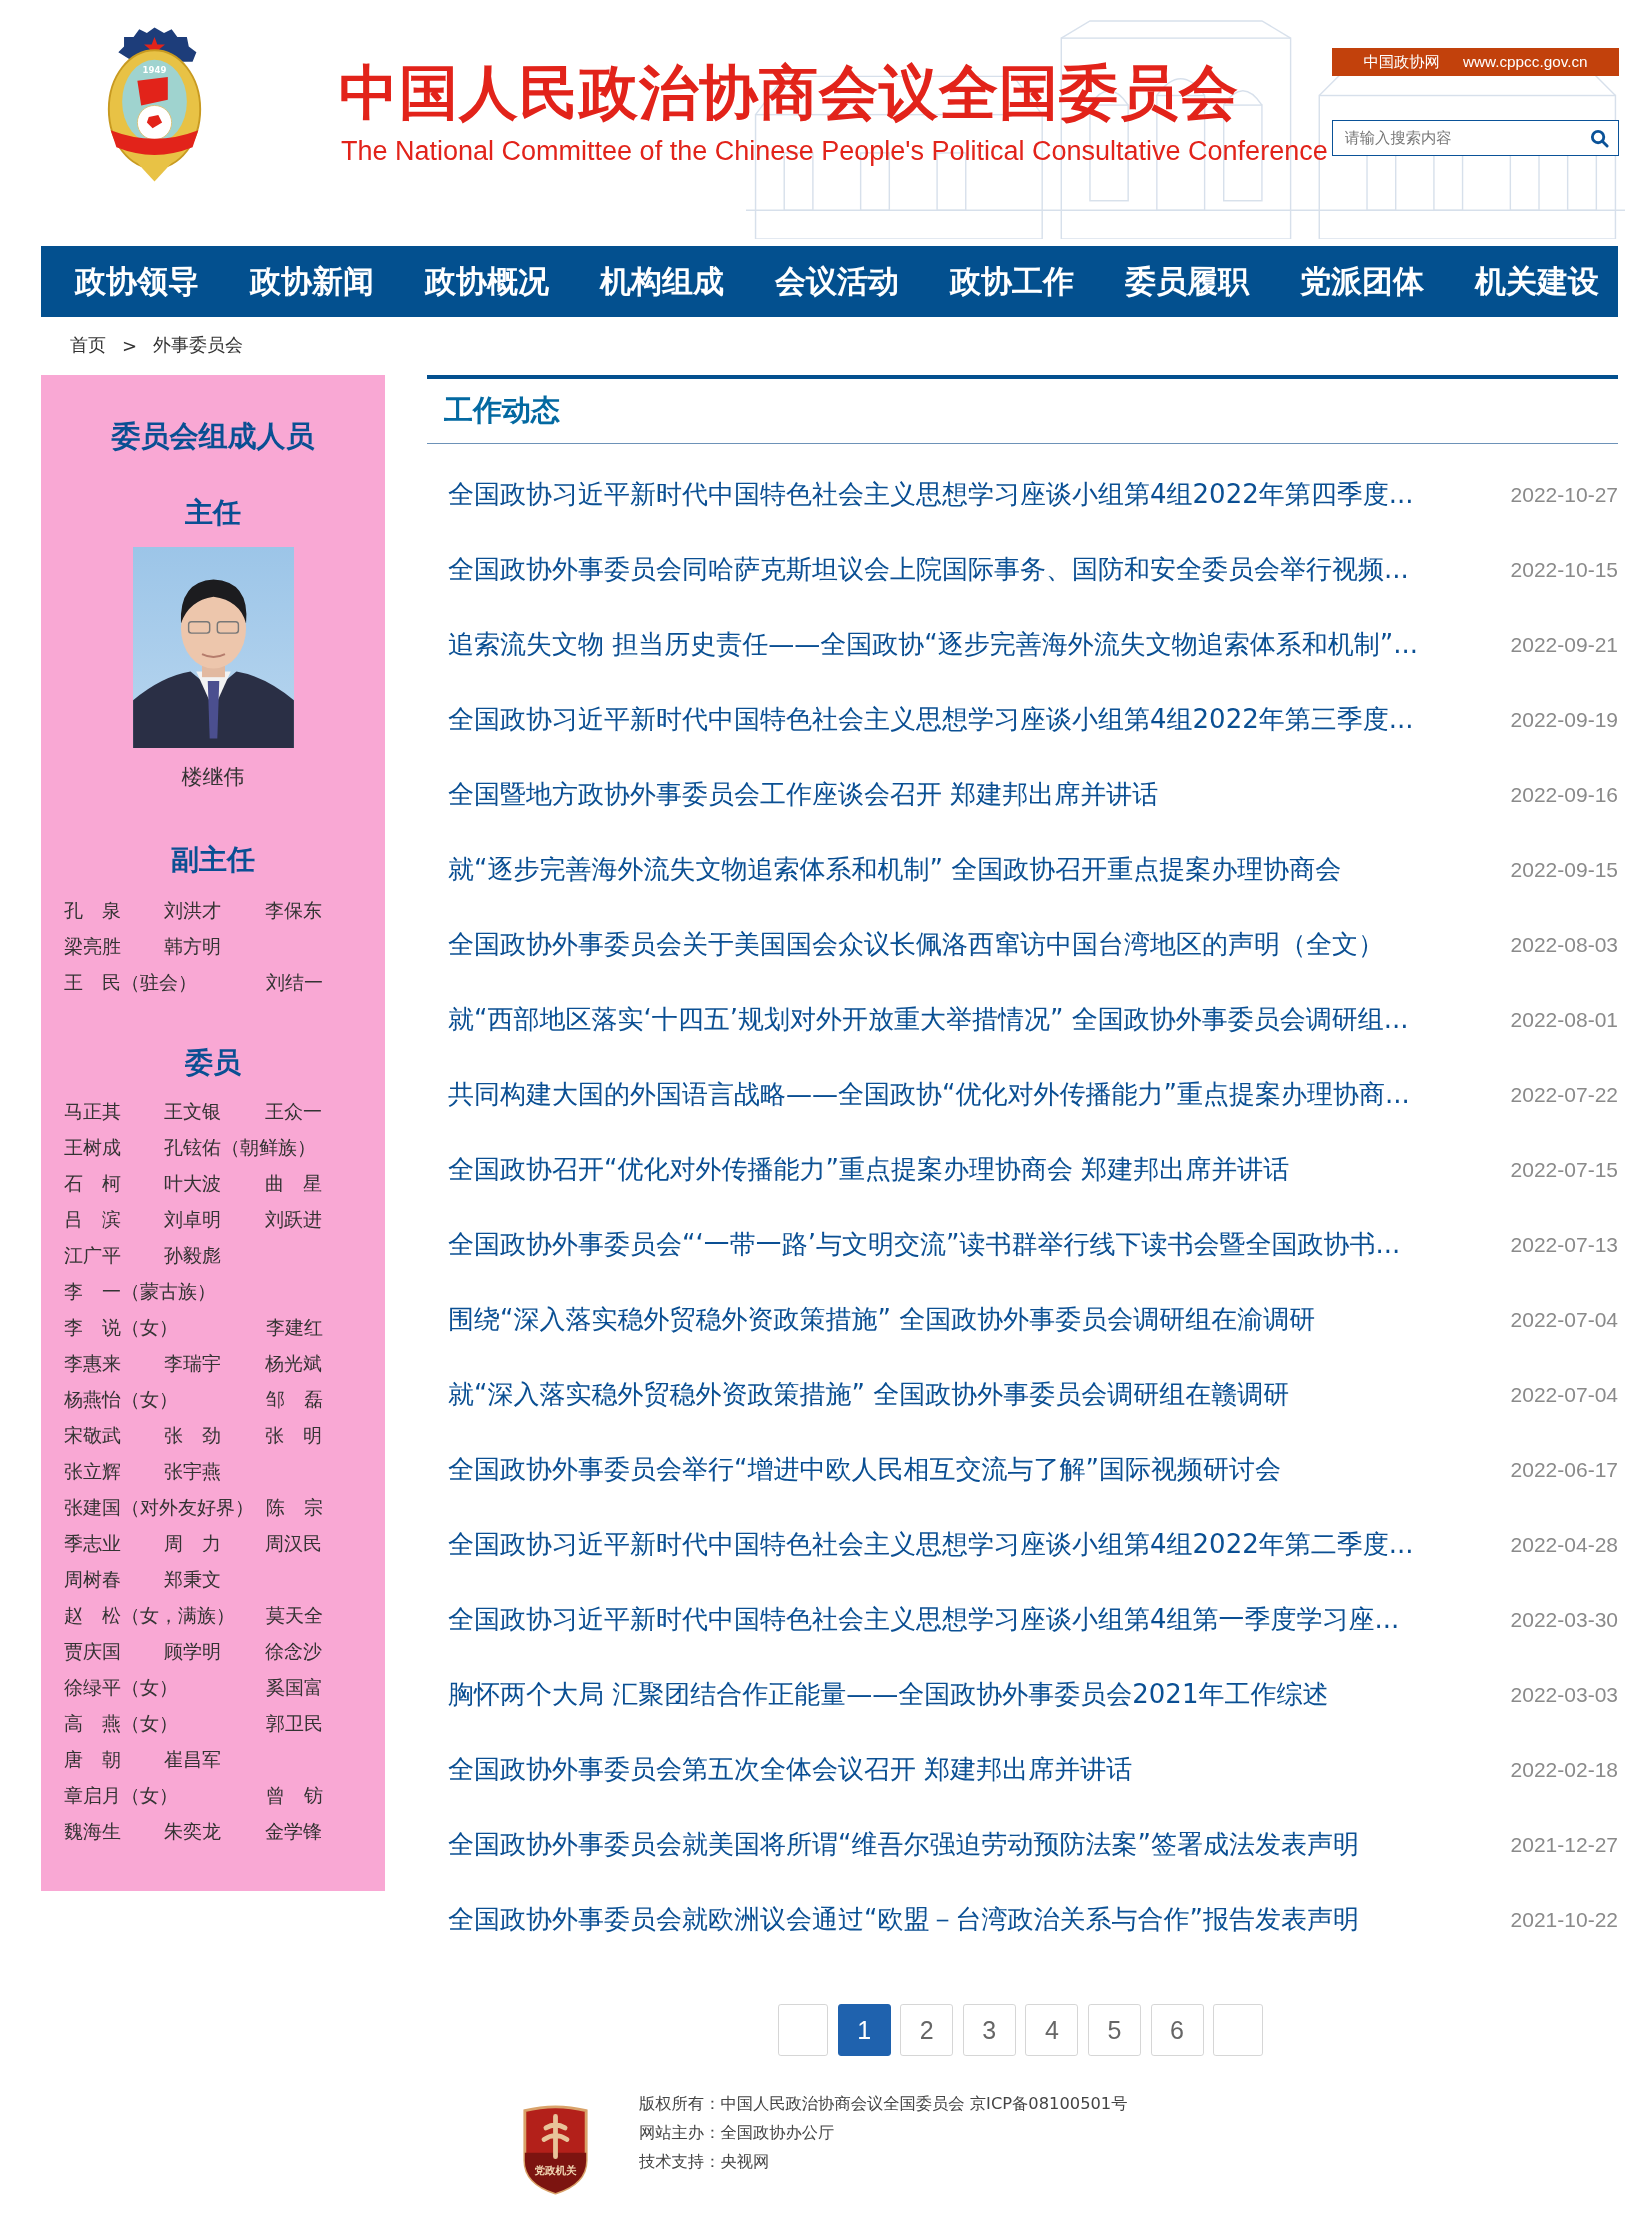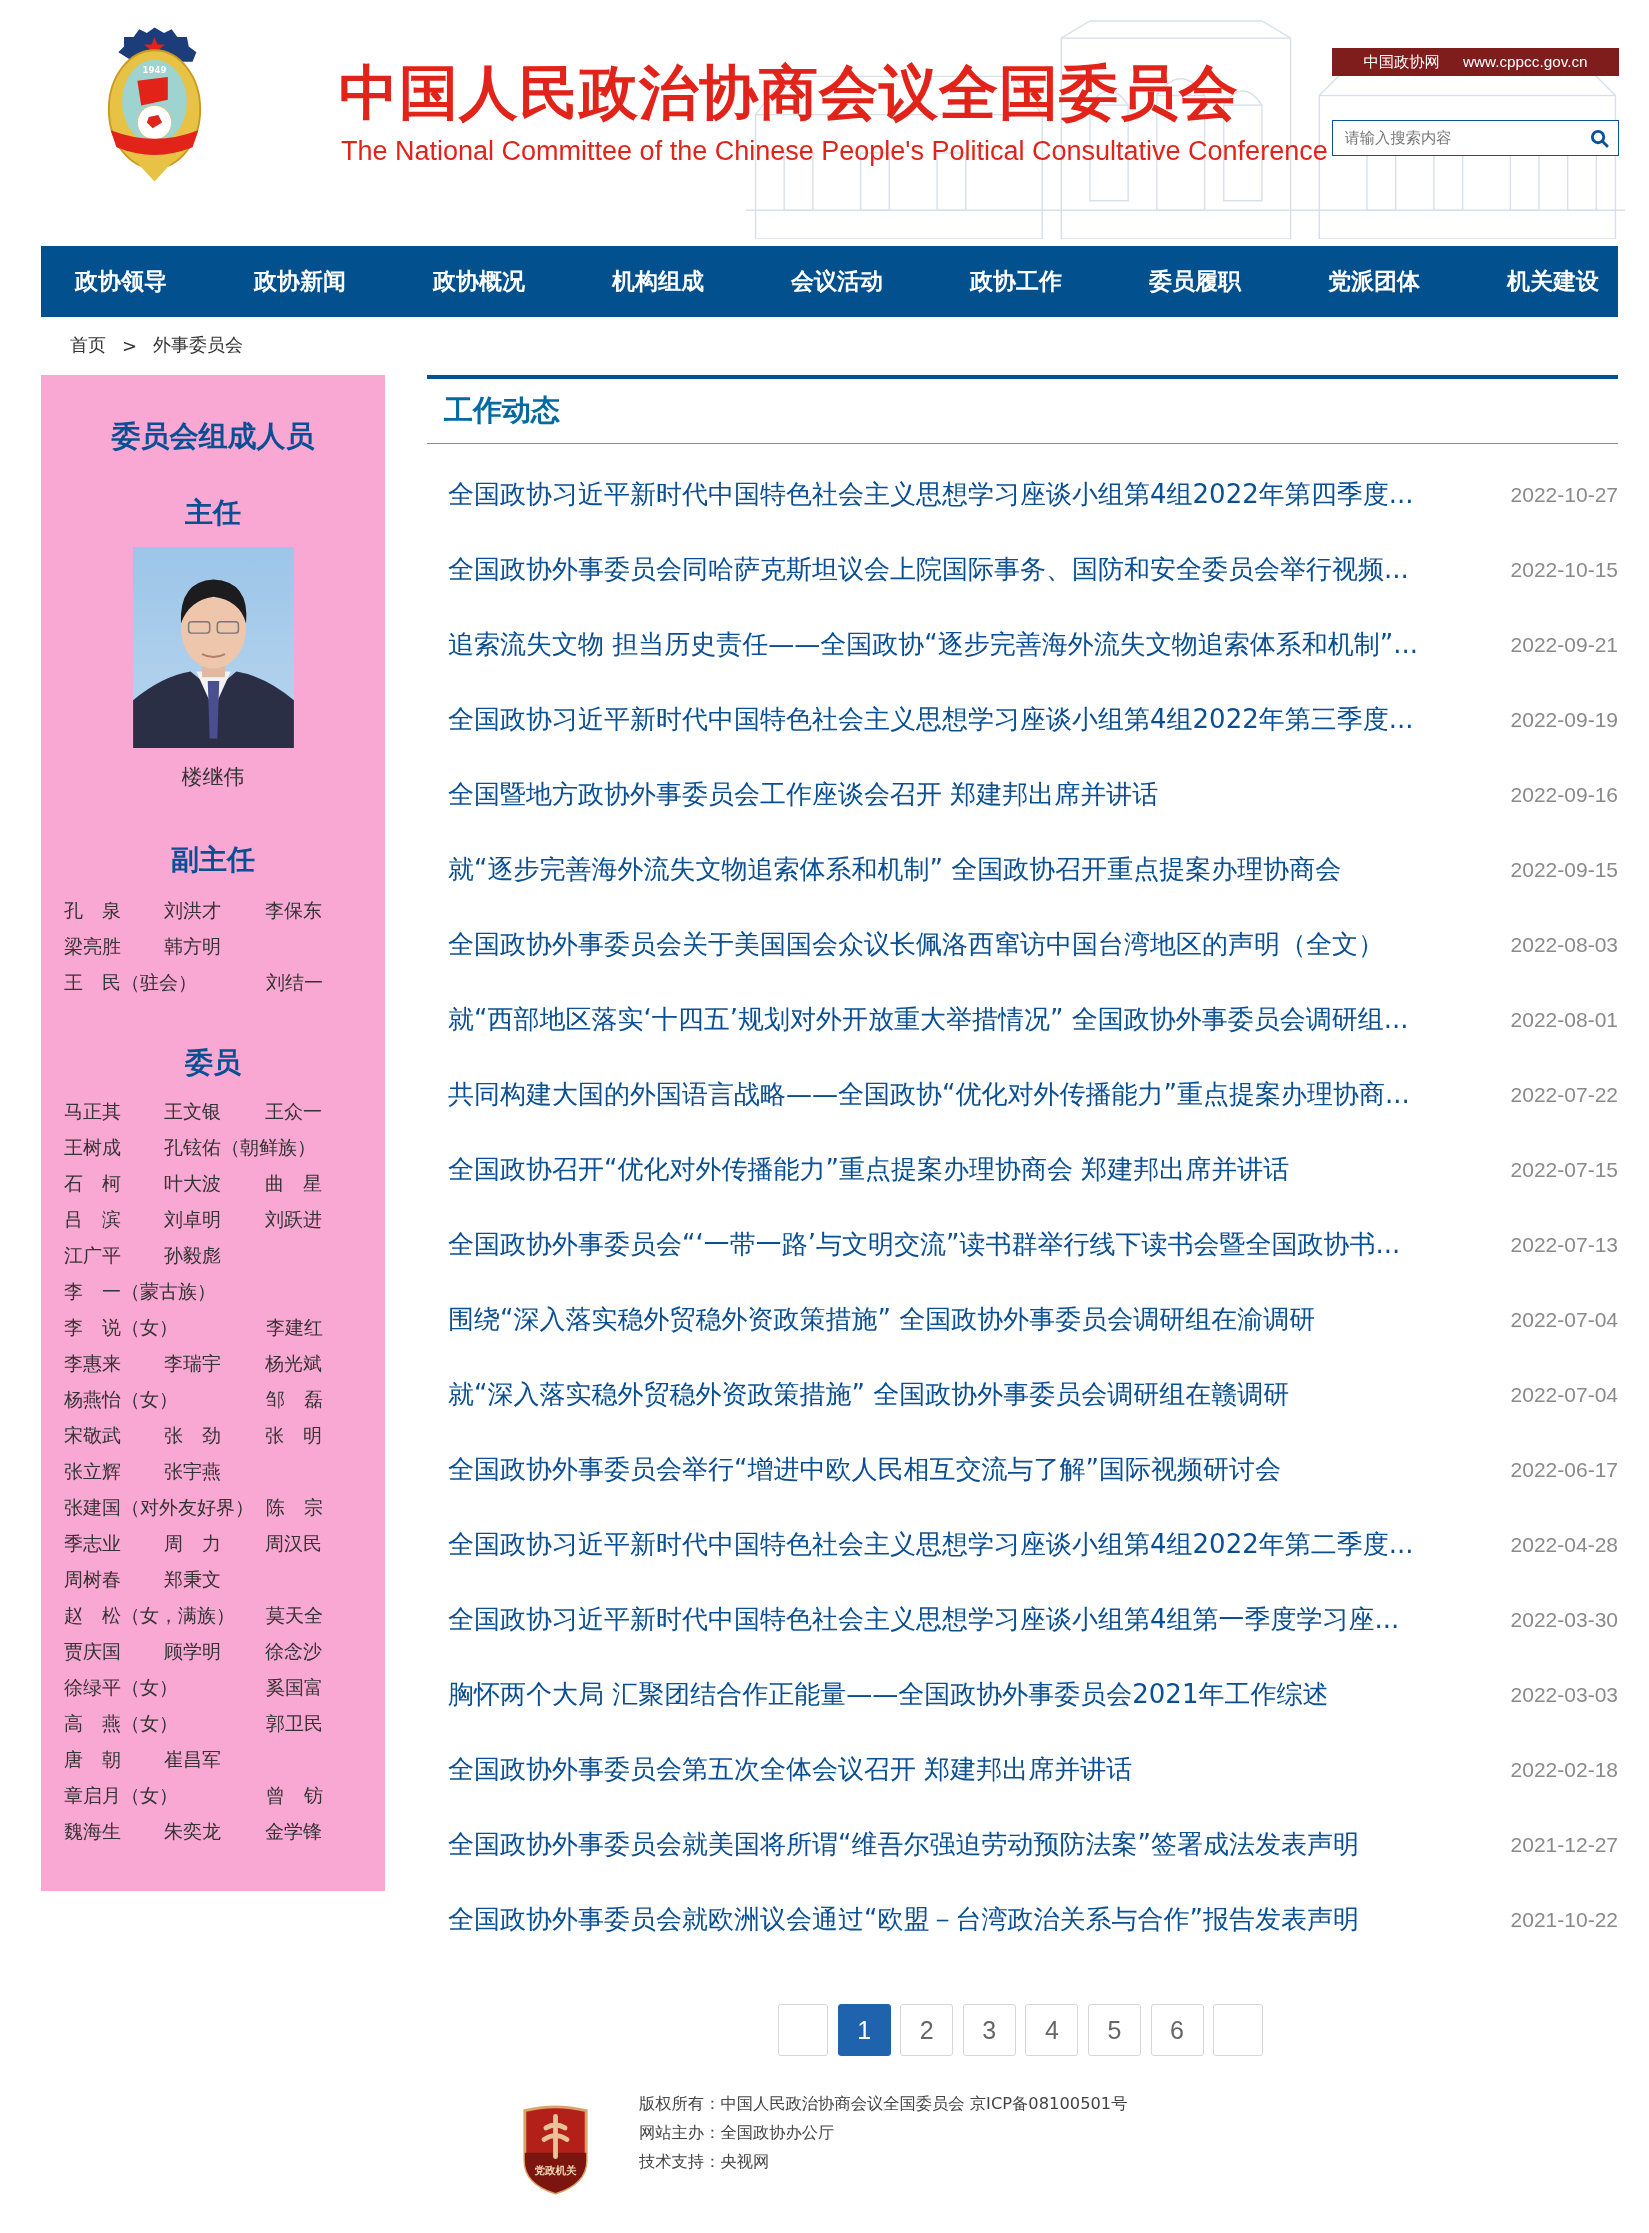--- a/index.html
+++ b/index.html
@@ -5,30 +5,30 @@
   * { box-sizing: border-box; margin: 0; padding: 0; }
   html, body { width: 1650px; height: 2234px; background: #ffffff; overflow: hidden; }
   body { font-family: "DejaVu Sans", "Liberation Sans", sans-serif; color: #333; position: relative; }
 
   
   .header { position: absolute; left: 0; top: 0; width: 1650px; height: 239px; }
   .building { position: absolute; left: 746px; top: 19px; width: 879px; height: 220px; opacity: 0.55; }
   .emblem { position: absolute; left: 105px; top: 23px; width: 99px; height: 163px; }
   .site-title { position: absolute; left: 339px; top: 54px; font-size: 59px; font-weight: bold; color: #e2231a; letter-spacing: 1px; white-space: nowrap; font-family: "DejaVu Sans", sans-serif; }
   .site-subtitle { position: absolute; left: 341px; top: 127px; font-size: 27px; color: #e2231a; white-space: nowrap; font-family: "Liberation Sans", sans-serif; margin-top: 9px; }
-  .portal-badge { position: absolute; left: 1332px; top: 48px; width: 287px; height: 28px; background: #7f1d1d; color: #fff; font-size: 15.3px; display: flex; align-items: center; justify-content: center; gap: 23px; }
+  .portal-badge { position: absolute; left: 1332px; top: 48px; width: 287px; height: 28px; background: #c2410c; color: #fff; font-size: 15.3px; display: flex; align-items: center; justify-content: center; gap: 23px; }
   .portal-badge span { font-family: "Liberation Sans", sans-serif; }
   .search-box { position: absolute; left: 1332px; top: 120px; width: 287px; height: 36px; border: 1px solid #0a5298; background: #fff; display: flex; align-items: center; }
   .search-input { flex: 1; height: 100%; border: none; outline: none; padding-left: 11.5px; font-size: 15.3px; color: #15803d; background: transparent; font-family: Liberation Sans, sans-serif; }
   .search-input::placeholder { color: #777; }
   .search-btn { width: 38px; height: 100%; display: flex; align-items: center; justify-content: center; cursor: pointer; }
 
   
   .nav { position: absolute; left: 41px; top: 246px; width: 1577px; height: 71px; background: #03508f; display: flex; align-items: center; justify-content: space-between; padding: 0 19px 0 34px; }
-  .nav-item { color: #fff; font-size: 23px; font-weight: bold; cursor: pointer; white-space: nowrap; }
+  .nav-item { color: #fff; font-size: 31px; font-weight: bold; cursor: pointer; white-space: nowrap; }
 
   
   .breadcrumb { position: absolute; left: 70px; top: 333px; font-size: 18px; color: #333; display: flex; gap: 16px; align-items: center; }
   .breadcrumb a { color: #333; text-decoration: none; }
 
   
   .sidebar { position: absolute; left: 41px; top: 375px; width: 344px; height: 1516px; background: #f9a8d4; }
   .sb-title { position: absolute; left: 0; width: 344px; text-align: center; color: #0a4f93; font-weight: bold; }
   .sb-main-title { top: 42px; font-size: 29px; }
   .sb-chair-title { top: 119px; font-size: 28px; }

